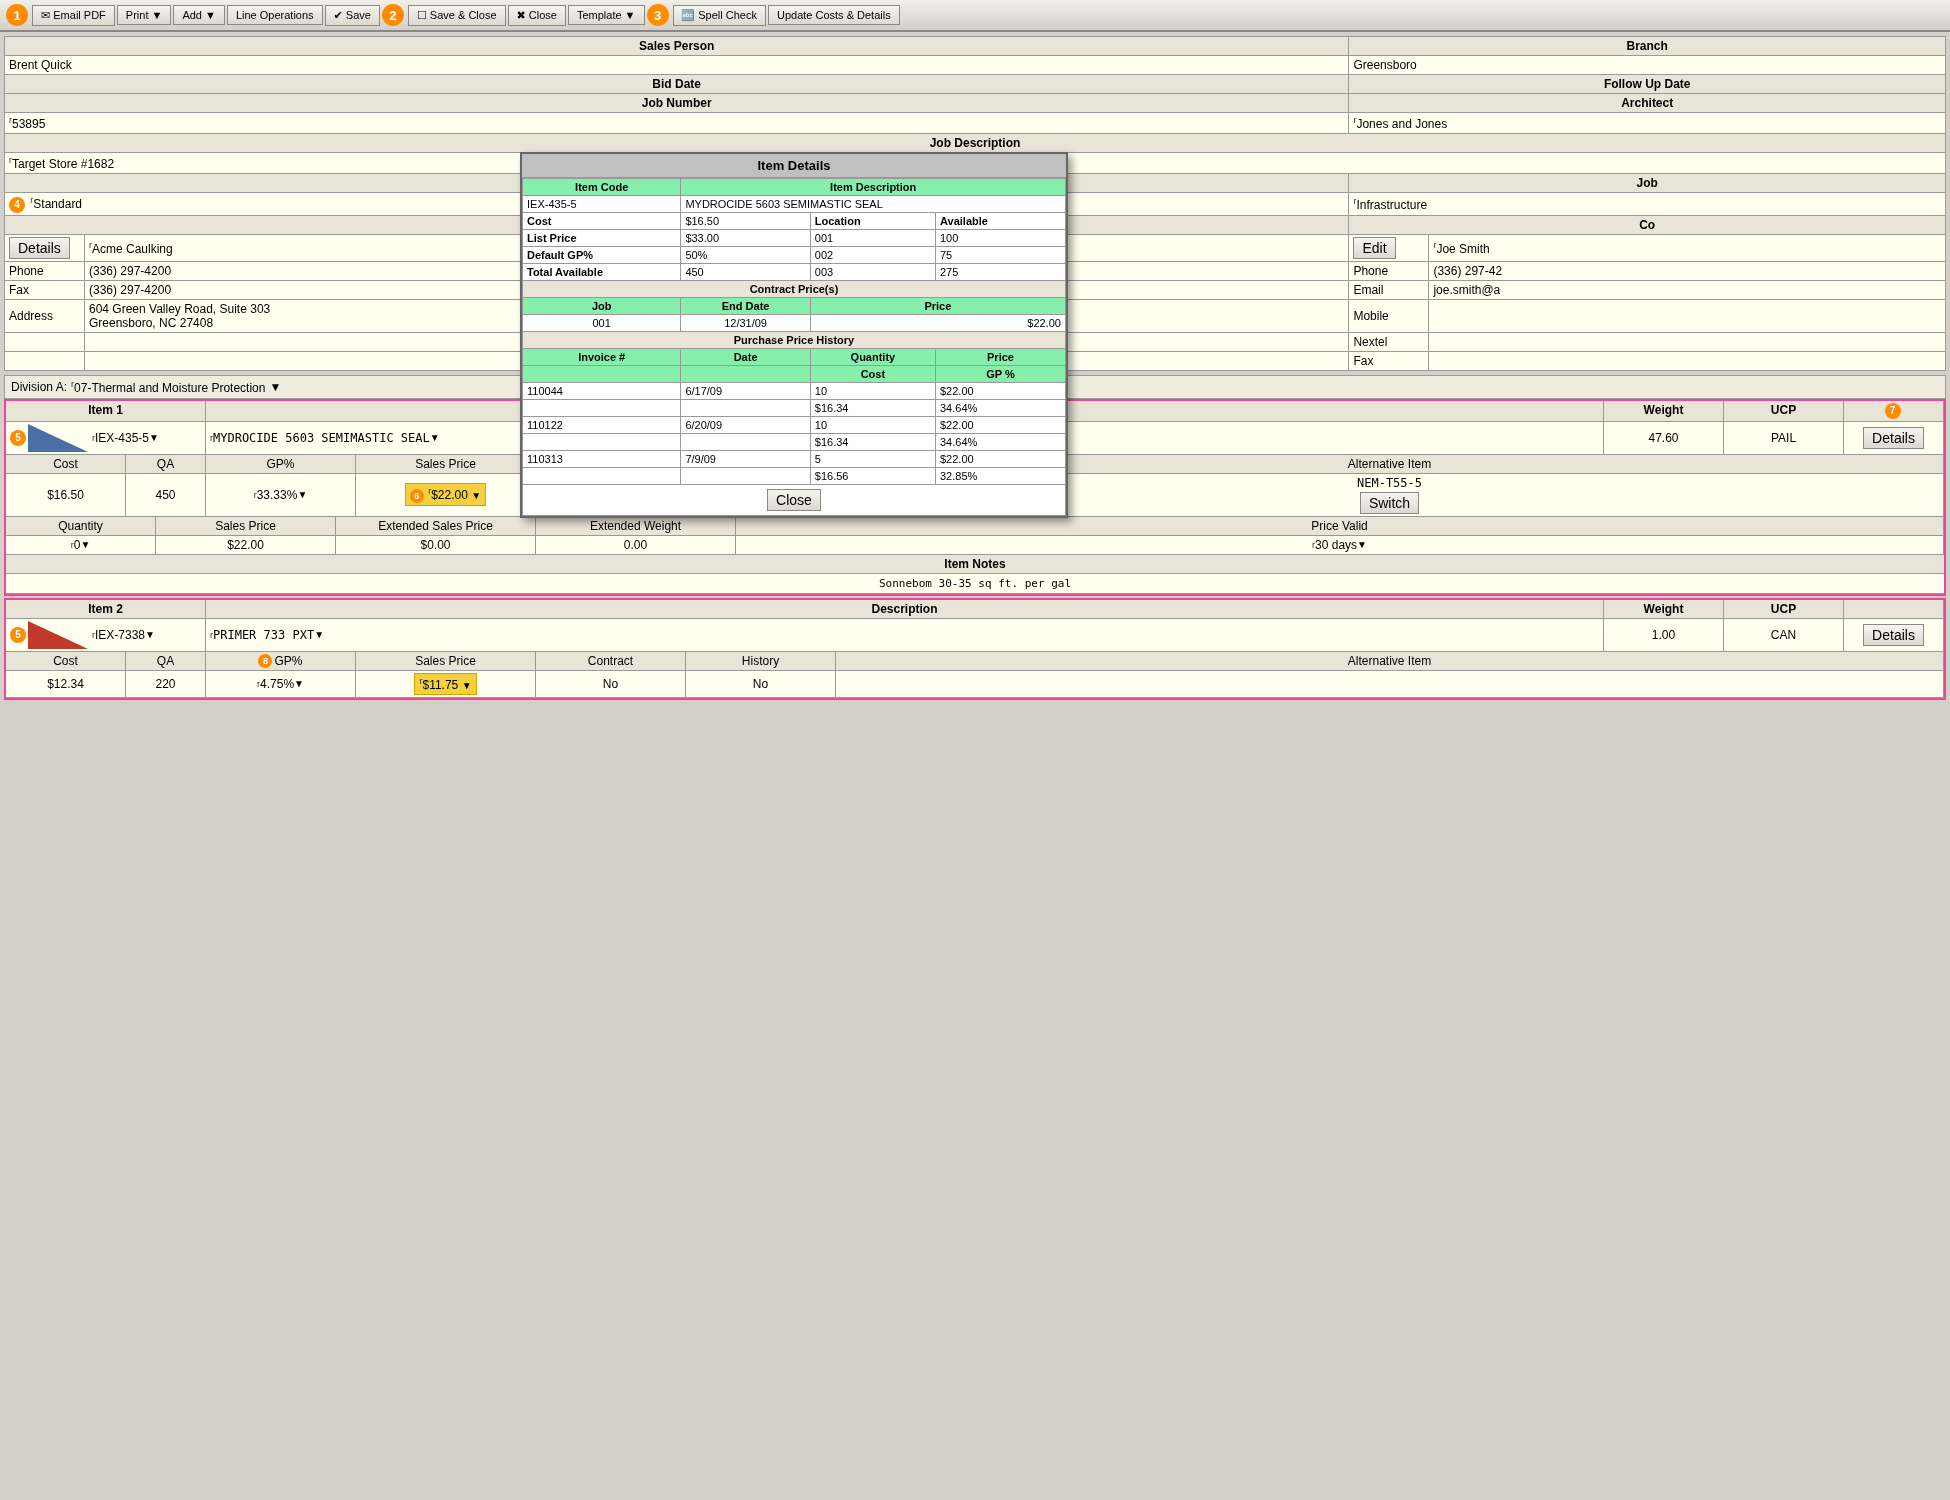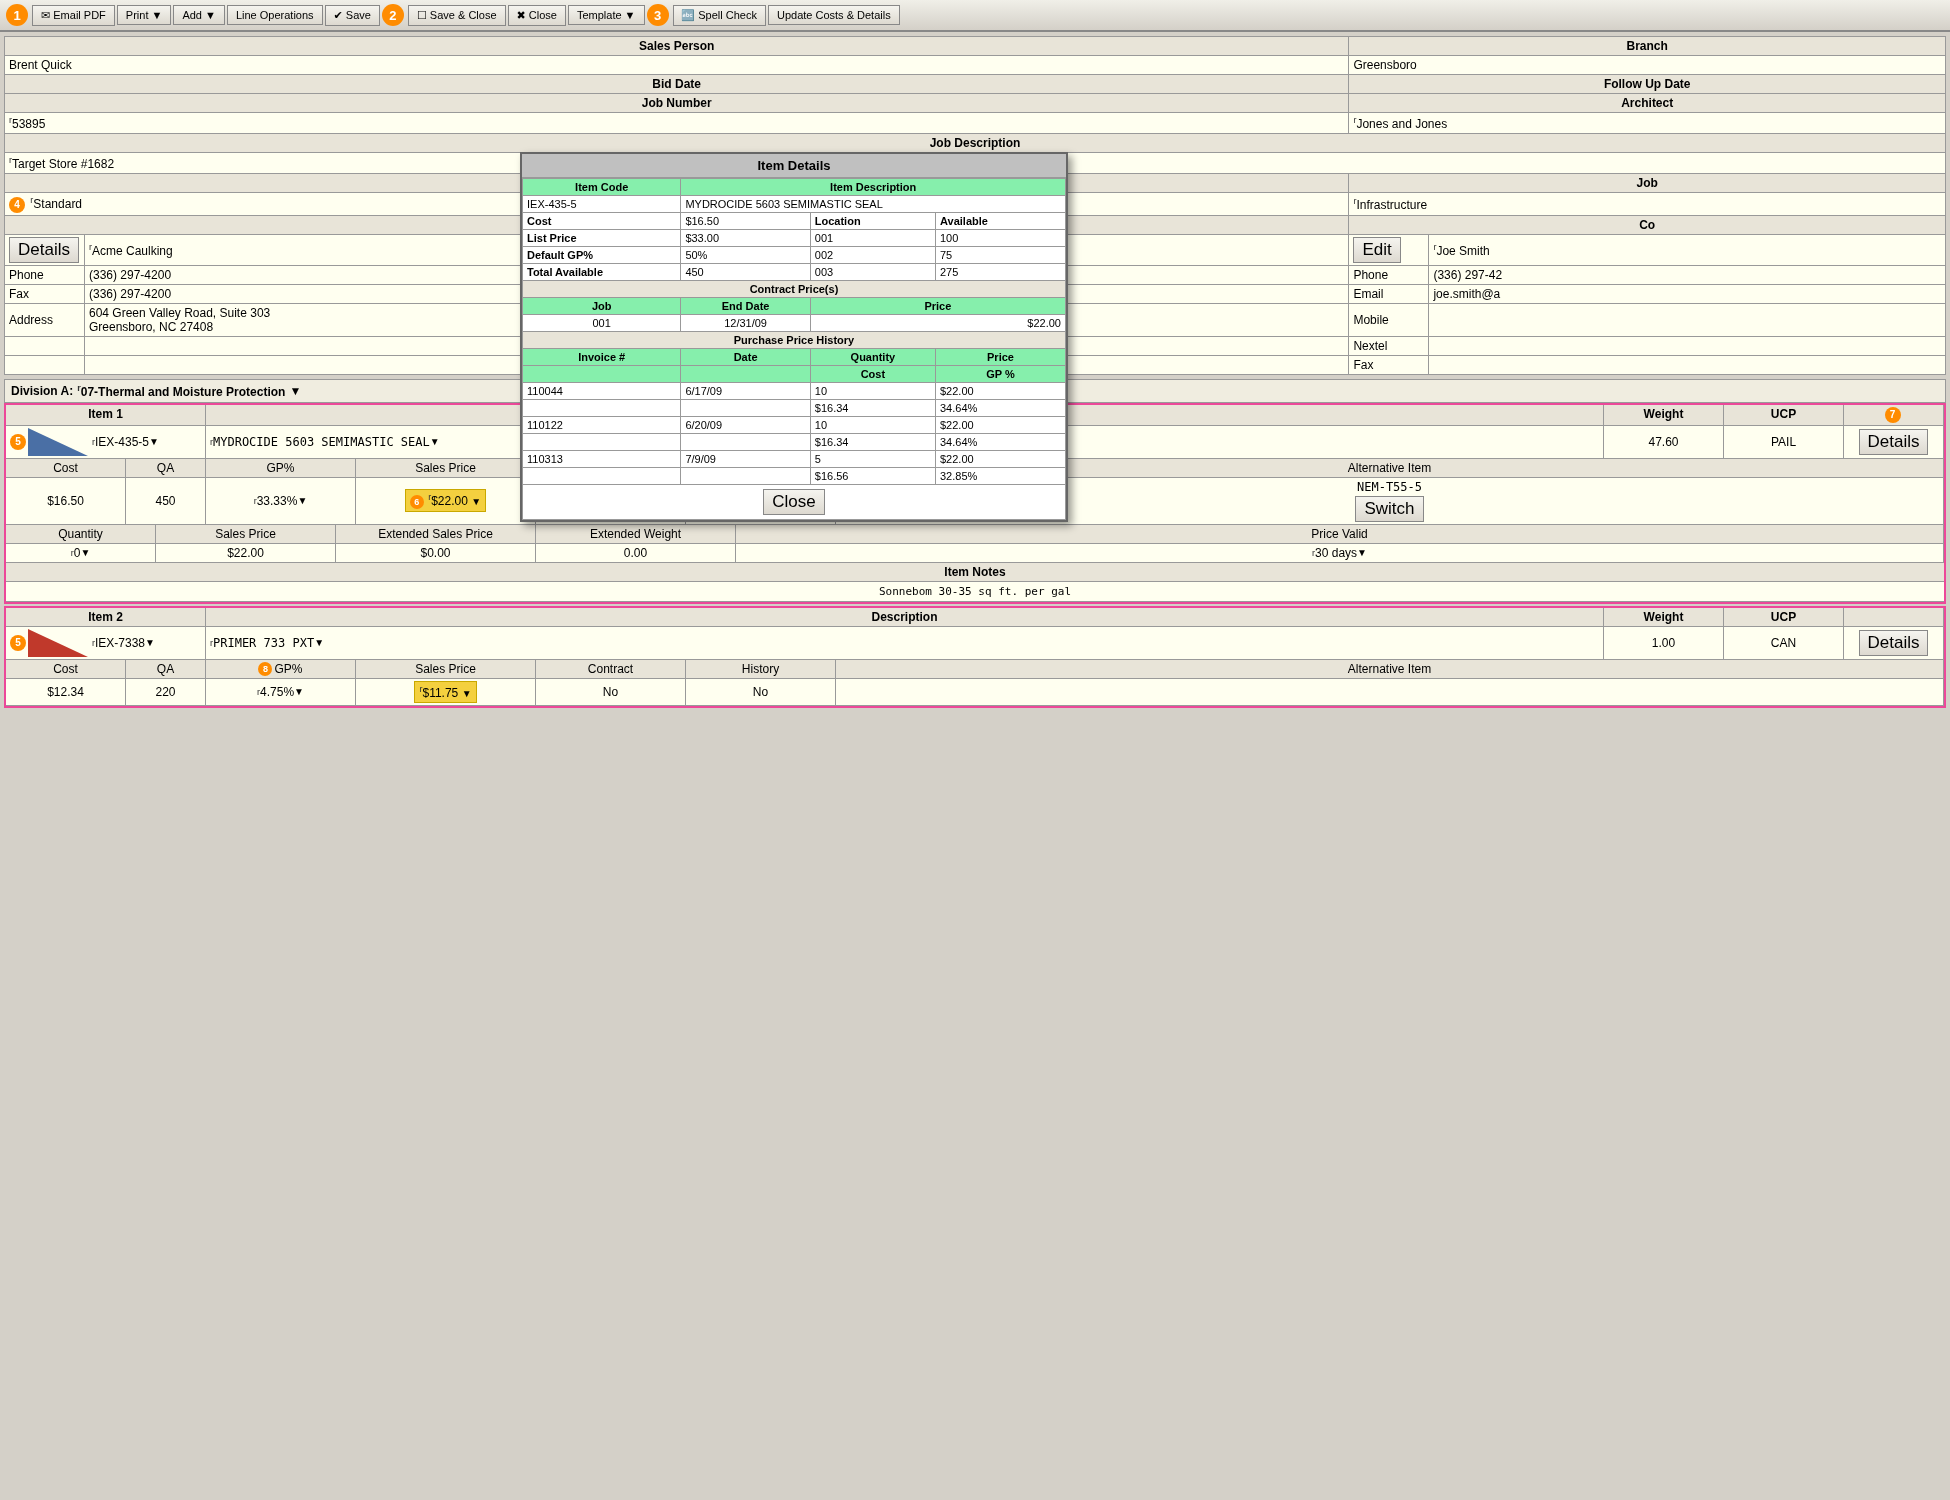--- a/index.html
+++ b/index.html
@@ -99,21 +99,21 @@
     .popup-table .section-bg {
       background: #e8e4d8;
       font-weight: bold;
       text-align: center;
     }
 
     .division-row {
       background: #f0ede0;
       border: 1px solid #999;
       padding: 3px 6px;
-      font-weight: bold;
+      font-weight: normal;
       display: flex;
       align-items: center;
       gap: 4px;
     }
 
     .item-section {
       border: 2px solid #ec4899;
       background: #fffff0;
       margin-bottom: 2px;
     }
@@ -221,21 +221,21 @@
     }
 
     .highlighted-price {
       background: #f4d03f;
       padding: 2px 4px;
       border: 1px solid #c9a800;
     }
 
     .btn-small {
       padding: 2px 8px;
-      font-size: 17px;
+      font-size: 14px;
       background: linear-gradient(to bottom, #f5f4ef, #ddd9d0);
       border: 1px solid #888;
       cursor: pointer;
       font-family: Arial, sans-serif;
     }
 
     .superscript-r {
       font-size: 9px;
       vertical-align: super;
       color: #333;

